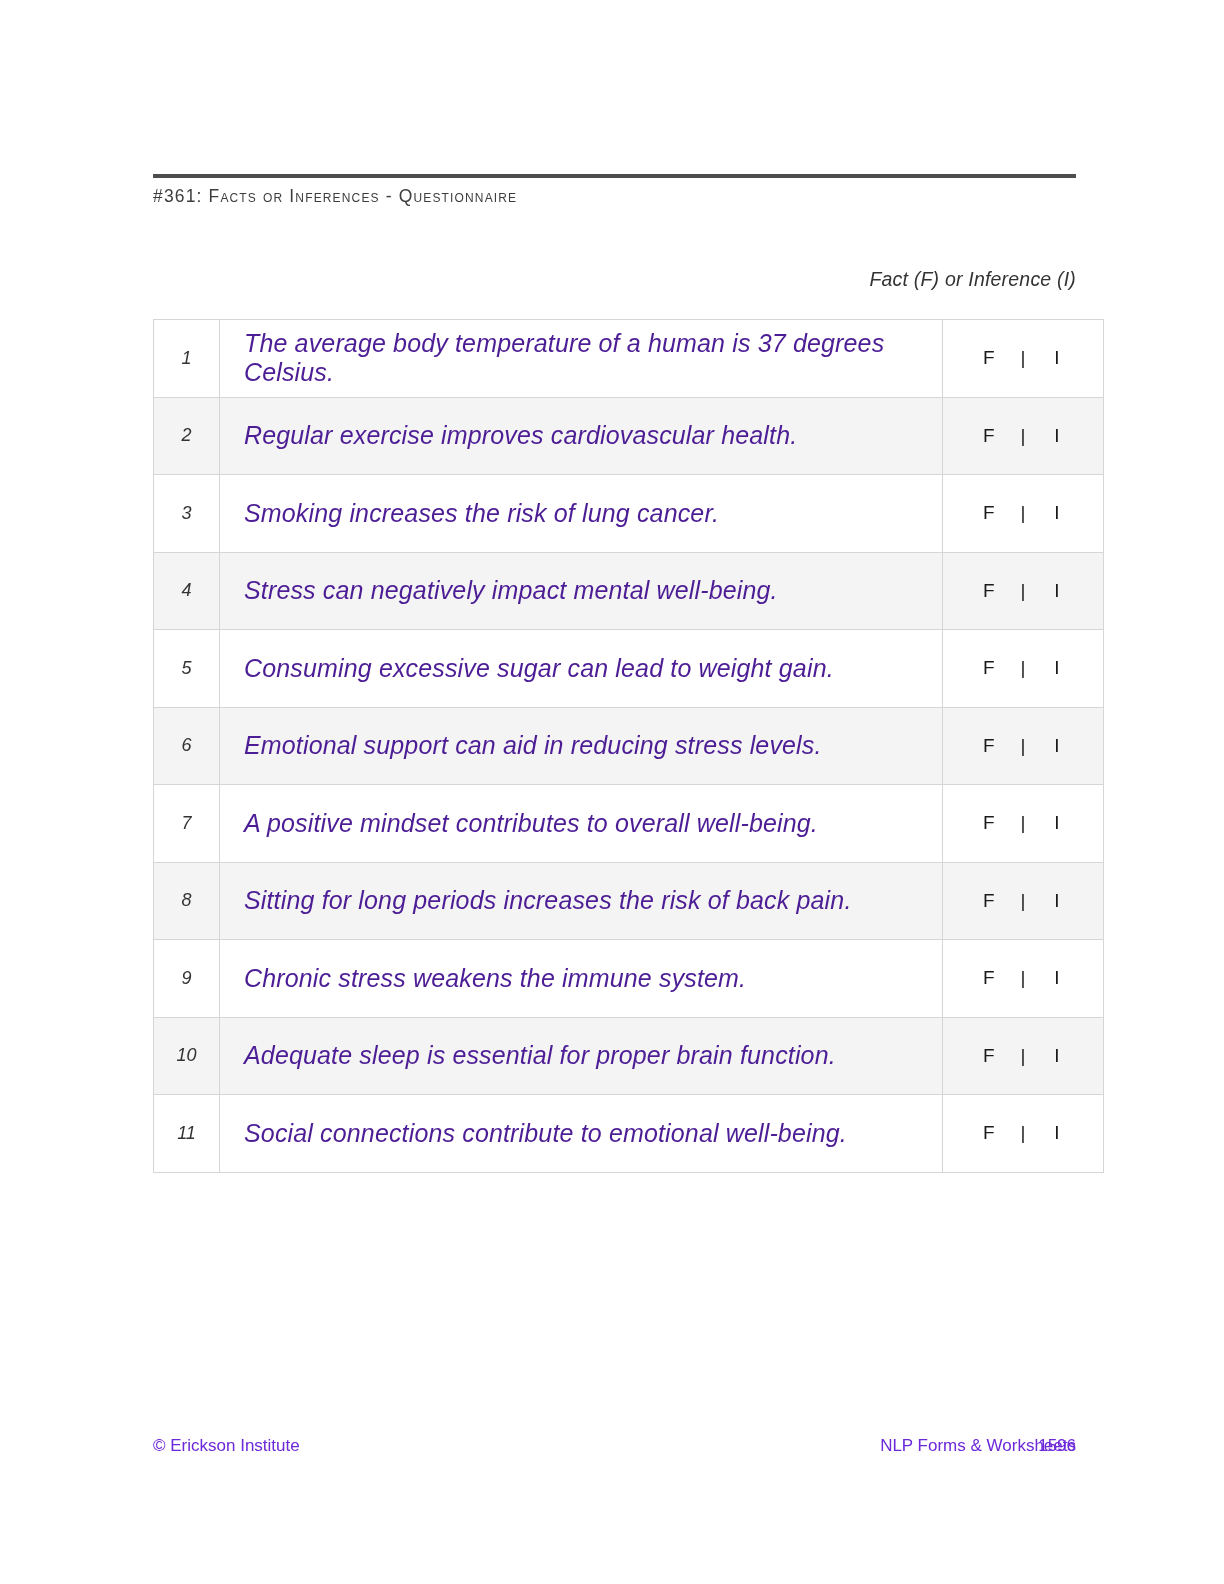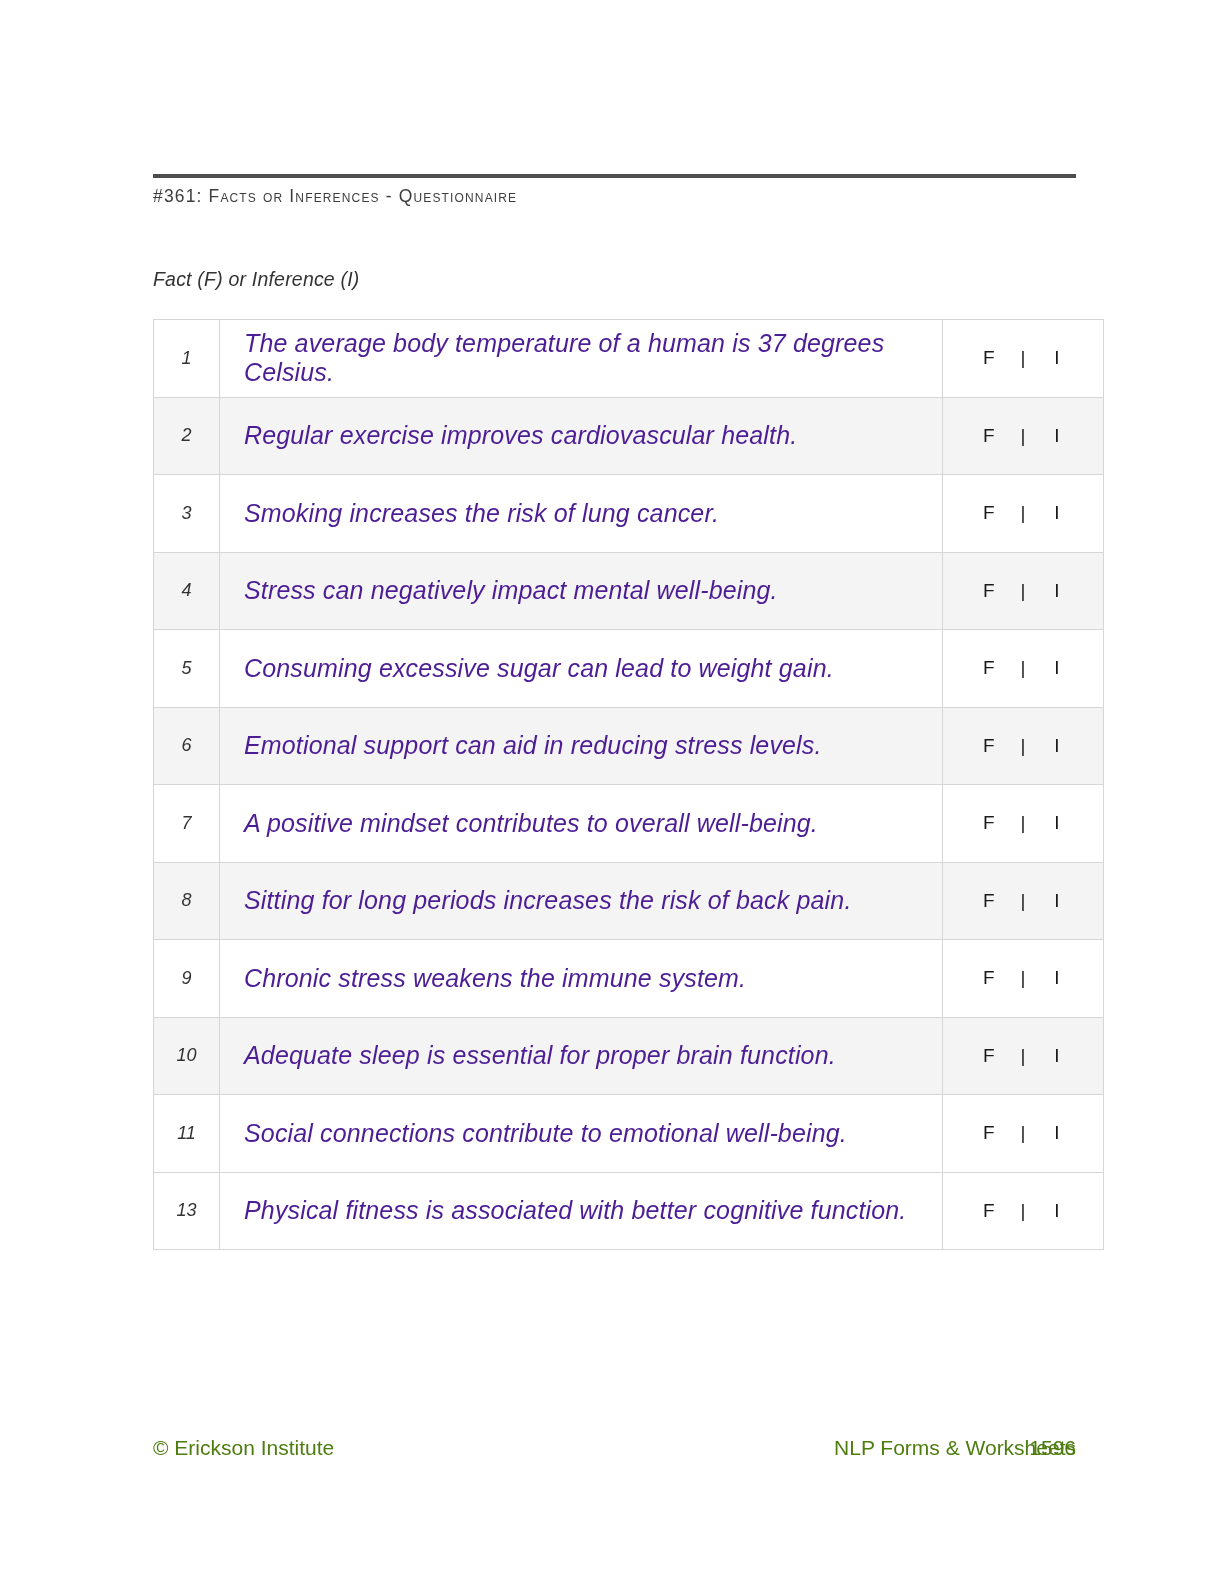--- a/index.html
+++ b/index.html
@@ -43,21 +43,21 @@
     color: #3d3d3d;
     white-space: nowrap;
     font-weight: 400;
   }
 
   .subtitle {
     position: absolute;
     left: 145px;
     top: 268px;
     width: 923px;
-    text-align: left;
+    text-align: right;
     font-size: 19.5px;
     font-style: italic;
     color: #333333;
     letter-spacing: 0.2px;
   }
 
   
   .qtable {
     position: absolute;
     left: 145px;
@@ -118,22 +118,22 @@
     font-style: normal;
   }
 
   
   .footer {
     position: absolute;
     left: 145px;
     top: 1436px;
     width: 923px;
     height: 26px;
-    font-size: 21px;
-    color: #4d7c0f;
+    font-size: 17px;
+    color: #6d28d9;
   }
   .footer-left {
     position: absolute;
     left: 0;
     top: 0;
     white-space: nowrap;
   }
   .footer-center {
     position: absolute;
     left: 0;
@@ -268,31 +268,20 @@
             <div class="ans-inner">
               <span class="ans-f">F</span>
               <span class="ans-sep">|</span>
               <span class="ans-i">I</span>
             </div>
           </td>
         </tr>
         <tr>
           <td class="col-num">11</td>
           <td class="col-stmt">Social connections contribute to emotional well-being.</td>
-          <td class="col-ans">
-            <div class="ans-inner">
-              <span class="ans-f">F</span>
-              <span class="ans-sep">|</span>
-              <span class="ans-i">I</span>
-            </div>
-          </td>
-        </tr>
-        <tr>
-          <td class="col-num">13</td>
-          <td class="col-stmt">Physical fitness is associated with better cognitive function.</td>
           <td class="col-ans">
             <div class="ans-inner">
               <span class="ans-f">F</span>
               <span class="ans-sep">|</span>
               <span class="ans-i">I</span>
             </div>
           </td>
         </tr>
       </tbody>
   </table>

